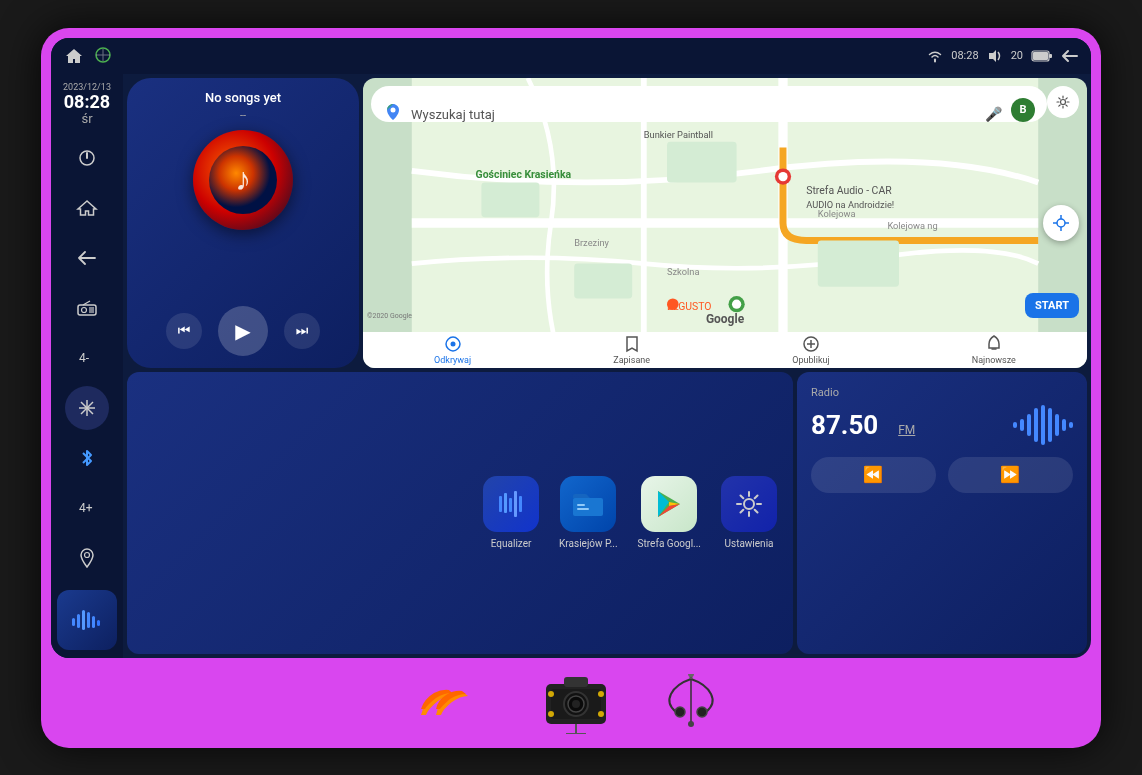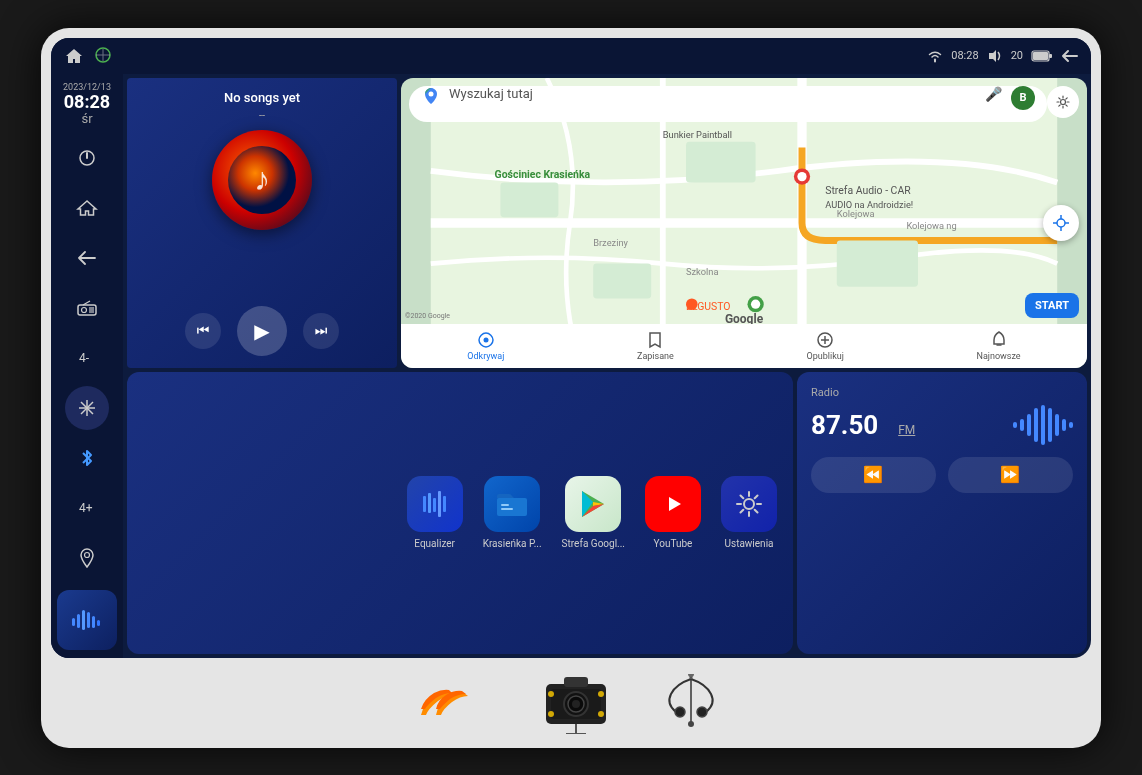--- a/index.html
+++ b/index.html
@@ -10,21 +10,21 @@
       display: flex;
       align-items: center;
       justify-content: center;
       font-family: 'Roboto', Arial, sans-serif;
       overflow: hidden;
     }
 
     .device-outer {
       width: 1060px;
       height: 720px;
-      background: #e5e5e5;
+      background: #d946ef;
       border-radius: 28px;
       padding: 10px;
       box-shadow: 0 0 40px rgba(0,0,0,0.8);
       position: relative;
     }
 
     .device-screen {
       width: 100%;
       height: 620px;
       background: #0d1b3e;
@@ -141,23 +141,23 @@
     
     .top-row {
       display: flex;
       gap: 4px;
       height: 290px;
       flex-shrink: 0;
     }
 
     
     .music-widget {
-      width: 270px;
+      width: 232px;
       background: linear-gradient(135deg, #1a3080, #0d1f60);
-      border-radius: 4px;
+      border-radius: 24px;
       padding: 12px;
       display: flex;
       flex-direction: column;
       align-items: center;
       flex-shrink: 0;
     }
 
     .music-title {
       color: #fff;
       font-size: 13px;
@@ -220,21 +220,21 @@
 
     .map-search-bar {
       position: absolute;
       top: 8px;
       left: 8px;
       right: 40px;
       height: 36px;
       background: #fff;
       border-radius: 20px;
       display: flex;
-      align-items: flex-start;
+      align-items: flex-end;
       padding: 0 12px;
       gap: 8px;
       z-index: 10;
     }
 
     .map-search-text {
       flex: 1;
       font-size: 13px;
       color: #555;
     }
@@ -314,21 +314,21 @@
       font-weight: bold;
       z-index: 10;
       cursor: pointer;
     }
 
     .map-bottom-nav {
       position: absolute;
       bottom: 0;
       left: 0;
       right: 0;
-      height: 44px;
+      height: 36px;
       background: #fff;
       display: flex;
       align-items: center;
       justify-content: space-around;
       z-index: 10;
     }
 
     .map-nav-item {
       display: flex;
       flex-direction: column;
@@ -797,44 +797,36 @@
 
               <div class="app-item">
                 <div class="app-icon filemanager">
                   <svg width="34" height="28" viewBox="0 0 34 28">
                     <rect x="2" y="8" width="30" height="18" rx="2" fill="#1976D2"></rect>
                     <path d="M2 8 L2 6 Q2 4 4 4 L14 4 Q16 4 17 6 L19 8z" fill="#1565C0"></path>
                     <rect x="6" y="14" width="8" height="2" rx="1" fill="#90CAF9"></rect>
                     <rect x="6" y="18" width="12" height="2" rx="1" fill="#90CAF9"></rect>
                   </svg>
                 </div>
-                <span class="app-label">Krasieńka P...</span>
+                <span class="app-label">Krasiejów P...</span>
               </div>
 
               <div class="app-item">
                 <div class="app-icon playstore">
                   <svg width="32" height="32" viewBox="0 0 32 32">
 
                     <path d="M5 3L27 16L5 29z" fill="#4CAF50"></path>
                     <path d="M5 3L16 14L5 29z" fill="#00BCD4"></path>
                     <path d="M16 14L27 16L16 18z" fill="#FFC107"></path>
                     <path d="M5 29L16 18L27 16z" fill="#F44336"></path>
                   </svg>
                 </div>
                 <span class="app-label">Strefa Googl...</span>
               </div>
 
-              <div class="app-item">
-                <div class="app-icon youtube">
-                  <svg width="32" height="24" viewBox="0 0 32 24">
-                    <polygon points="12,5 24,12 12,19" fill="#fff"></polygon>
-                  </svg>
-                </div>
-                <span class="app-label">YouTube</span>
-              </div>
 
               <div class="app-item">
                 <div class="app-icon settings">
                   <svg width="32" height="32" viewBox="0 0 32 32">
                     <circle cx="16" cy="16" r="5" fill="none" stroke="#ccc" stroke-width="2"></circle>
                     <path d="M16 4v4M16 24v4M4 16h4M24 16h4M7.5 7.5l2.8 2.8M21.7 21.7l2.8 2.8M7.5 24.5l2.8-2.8M21.7 10.3l2.8-2.8" stroke="#ccc" stroke-width="2" stroke-linecap="round"></path>
                   </svg>
                 </div>
                 <span class="app-label">Ustawienia</span>
               </div>

